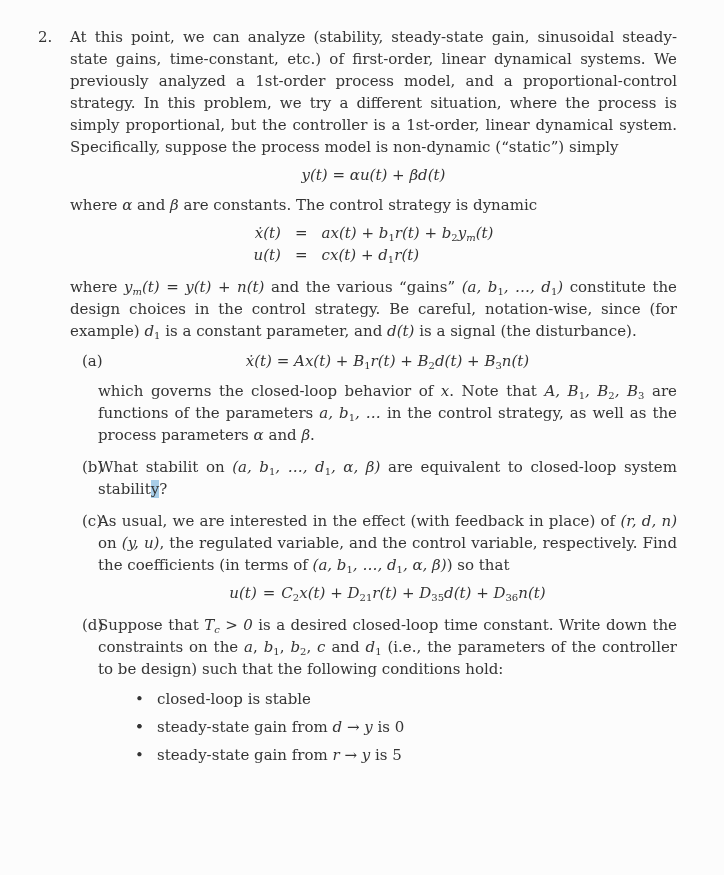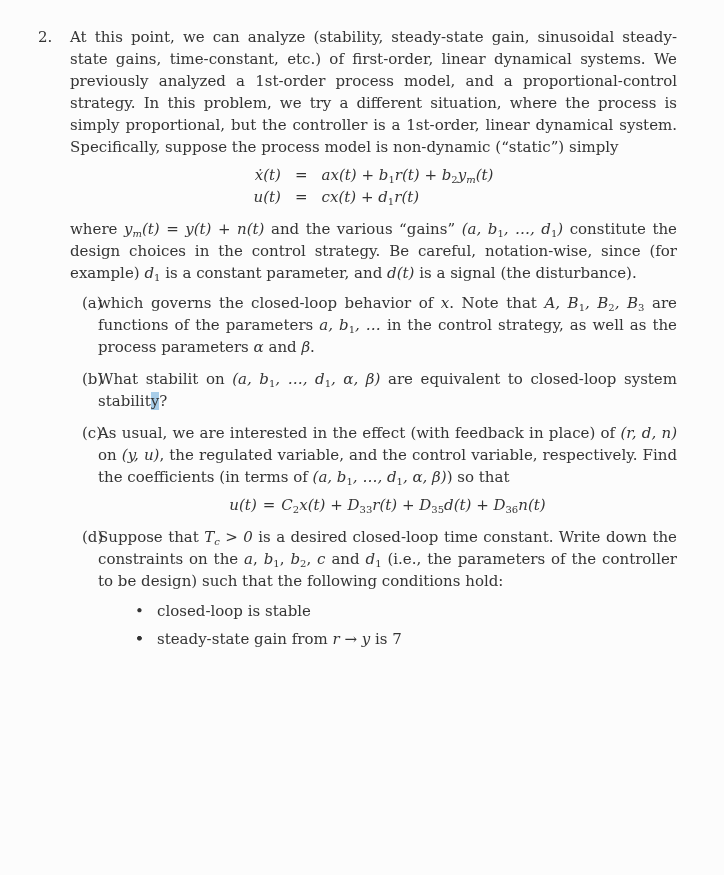--- a/index.html
+++ b/index.html
@@ -36,21 +36,23 @@
 </style>
 </head>
 <body style="--bg: #fcfcfc; --fg: #343434; --hl: #a8cde8;">
 
 <div class="prob-num">2.</div>
 
 <div class="content">
 
   <p class="para"><span>At this point, we can analyze (stability, steady-state gain, sinusoidal steady-state gains, time-constant, etc.) of first-order, linear dynamical systems. We previously analyzed a 1st-order process model, and a proportional-control strategy. In this problem, we try a different situation, where the process is simply proportional, but the controller is a 1st-order, linear dynamical system. Specifically, suppose the process model is non-dynamic (“static”) simply</span></p>
 
+  <div class="eq"><span class="math">y(t) = αu(t) + βd(t)</span></div>
 
+  <p class="para"><span>where </span><span class="math">α</span><span> and </span><span class="math">β</span><span> are constants. The control strategy is dynamic</span></p>
 
   <table class="eqtable wide">
     <tbody>
         <tr>
       <td class="lhs"><span class="math">ẋ(t)</span></td>
       <td class="rel">=</td>
       <td class="rhs"><span class="math">ax(t) + b</span><sub>1</sub><span class="math">r(t) + b</span><sub>2</sub><span class="math">y</span><sub class="math">m</sub><span class="math">(t)</span></td>
     </tr>
     <tr>
       <td class="lhs"><span class="math">u(t)</span></td>
@@ -59,57 +61,59 @@
     </tr>
   </tbody>
     </table>
 
   <p class="para"><span>where </span><span class="math">y</span><sub class="math">m</sub><span class="math">(t) = y(t) + n(t)</span><span> and the various “gains” </span><span class="math">(a, b</span><sub>1</sub><span class="math">, …, d</span><sub>1</sub><span class="math">)</span><span> constitute the design choices in the control strategy. Be careful, notation-wise, since (for example) </span><span class="math">d</span><sub>1</sub><span> is a constant parameter, and </span><span class="math">d(t)</span><span> is a signal (the disturbance).</span></p>
 
   <div class="parts">
 
     <div class="part">
       <span class="part-label">(a)</span>
+      <div class="eq"><span class="math">ẋ(t) = Ax(t) + B</span><sub>1</sub><span class="math">r(t) + B</span><sub>2</sub><span class="math">d(t) + B</span><sub>3</sub><span class="math">n(t)</span></div>
       <p class="para"><span>which governs the closed-loop behavior of </span><span class="math">x</span><span>. Note that </span><span class="math">A, B</span><sub>1</sub><span class="math">, B</span><sub>2</sub><span class="math">, B</span><sub>3</sub><span> are functions of the parameters </span><span class="math">a, b</span><sub>1</sub><span class="math">, …</span><span> in the control strategy, as well as the process parameters </span><span class="math">α</span><span> and </span><span class="math">β</span><span>.</span></p>
     </div>
 
     <div class="part">
       <span class="part-label">(b)</span>
       <p class="para"><span>What stabilit on </span><span class="math">(a, b</span><sub>1</sub><span class="math">, …, d</span><sub>1</sub><span class="math">, α, β)</span><span> are equivalent to closed-loop system stabilit</span><span class="hl">y</span><span>?</span></p>
     </div>
 
     <div class="part">
       <span class="part-label">(c)</span>
       <p class="para"><span>As usual, we are interested in the effect (with feedback in place) of </span><span class="math">(r, d, n)</span><span> on </span><span class="math">(y, u)</span><span>, the regulated variable, and the control variable, respectively. Find the coefficients (in terms of </span><span class="math">(a, b</span><sub>1</sub><span class="math">, …, d</span><sub>1</sub><span class="math">, α, β)</span><span>) so that</span></p>
       <table class="eqtable">
         <tbody>
         <tr>
           <td class="lhs"><span class="math">u(t)</span></td>
           <td class="rel">=</td>
-          <td class="rhs"><span class="math">C</span><sub>2</sub><span class="math">x(t) + D</span><sub>33</sub><span class="math">r(t) + D</span><sub>35</sub><span class="math">d(t) + D</span><sub>36</sub><span class="math">n(t)</span></td>
+          <td class="rhs"><span class="math">C</span><sub>2</sub><span class="math">x(t) + D</span><sub>21</sub><span class="math">r(t) + D</span><sub>35</sub><span class="math">d(t) + D</span><sub>36</sub><span class="math">n(t)</span></td>
         </tr>
       </tbody>
         </table>
     </div>
 
     <div class="part">
       <span class="part-label">(d)</span>
       <p class="para"><span>Suppose that </span><span class="math">T</span><sub class="math">c</sub><span class="math"> &gt; 0</span><span> is a desired closed-loop time constant. Write down the constraints on the </span><span class="math">a</span><span>, </span><span class="math">b</span><sub>1</sub><span>, </span><span class="math">b</span><sub>2</sub><span>, </span><span class="math">c</span><span> and </span><span class="math">d</span><sub>1</sub><span> (i.e., the parameters of the controller to be design) such that the following conditions hold:</span></p>
       <div class="bullets">
         <div class="bullet">
           <span class="dot">•</span>
           <span><span>closed-loop is stable</span></span>
         </div>
         <div class="bullet">
           <span class="dot">•</span>
         </div>
         <div class="bullet">
           <span class="dot">•</span>
+          <span><span>steady-state gain from </span><span class="math">d → y</span><span> is 0</span></span>
         </div>
         <div class="bullet">
           <span class="dot">•</span>
-          <span><span>steady-state gain from </span><span class="math">r → y</span><span> is 7</span></span>
+          <span><span>steady-state gain from </span><span class="math">r → y</span><span> is 5</span></span>
         </div>
       </div>
     </div>
 
   </div>
 </div>
 
 </body></html>

